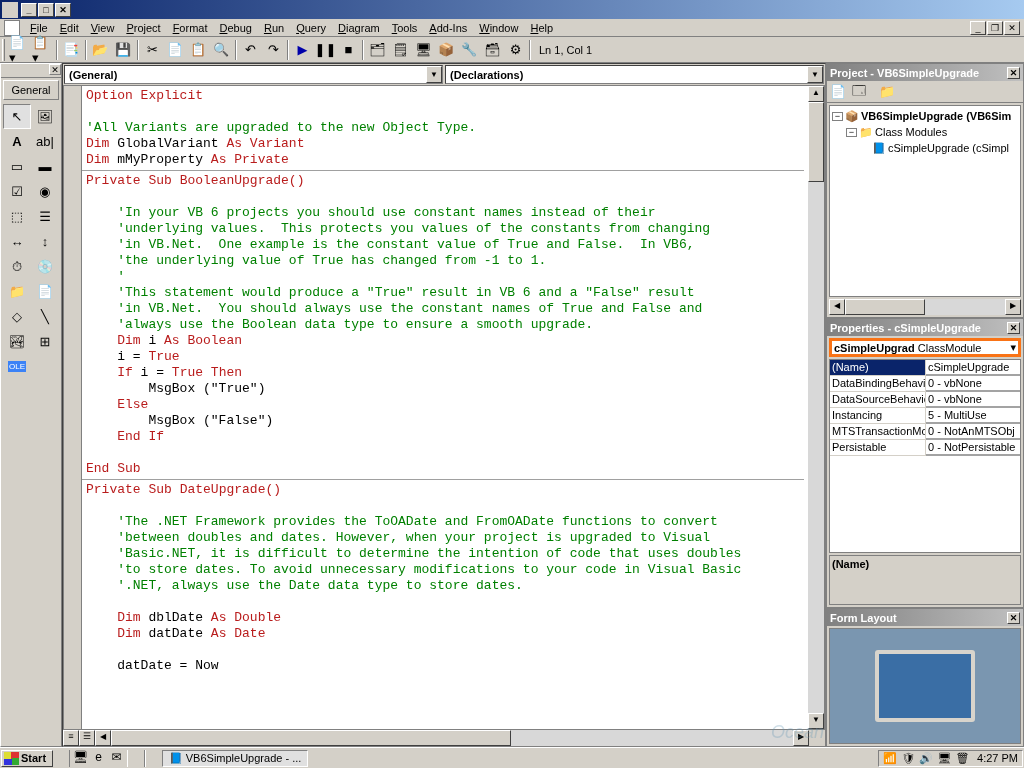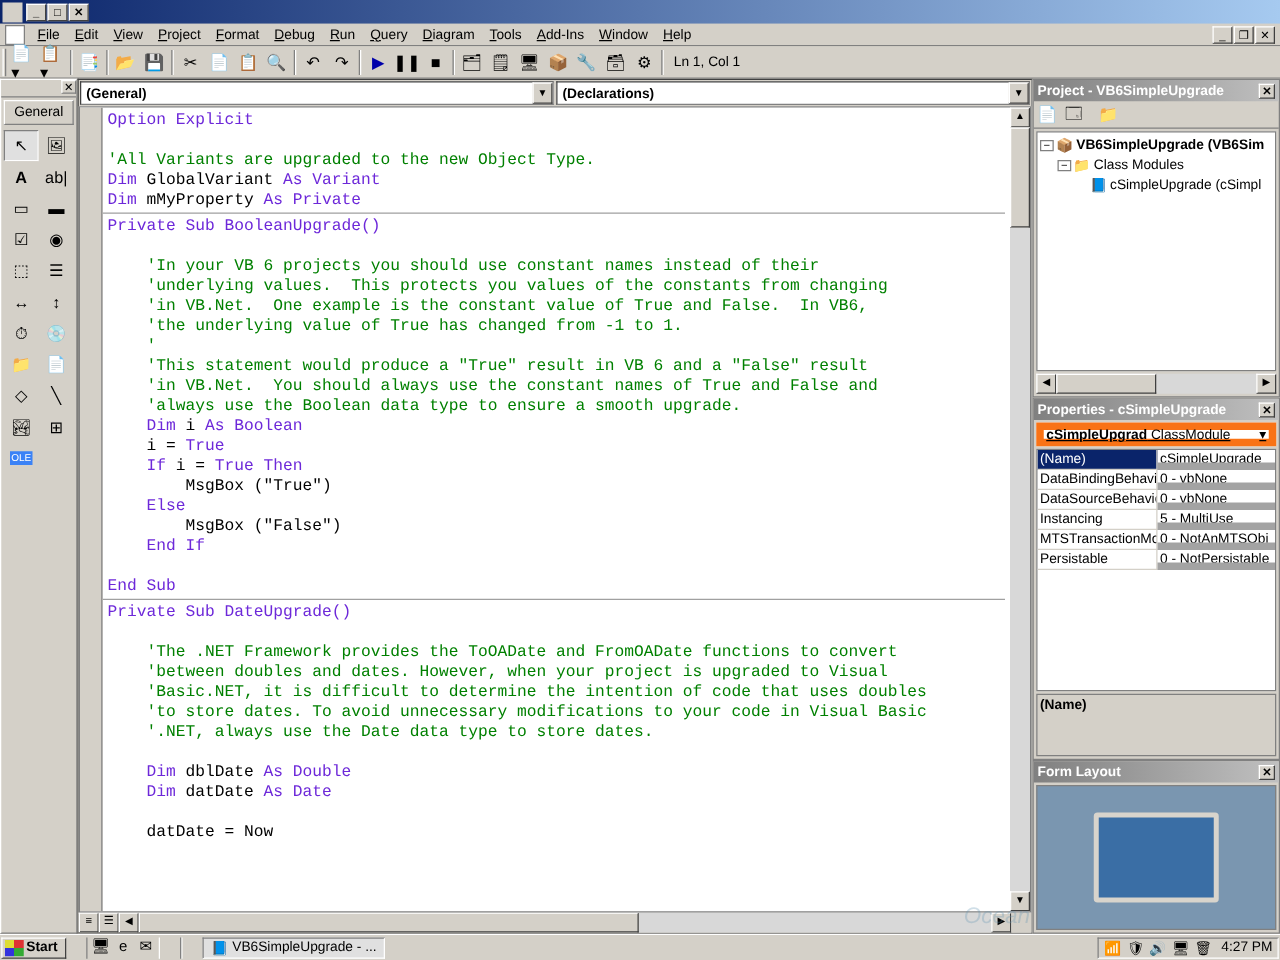--- a/index.html
+++ b/index.html
@@ -33,21 +33,21 @@
 .toolbox .tool { width:28px; height:25px; border:1px solid #d4d0c8; display:flex; align-items:center; justify-content:center; font-size:13px; cursor:pointer;}
 .toolbox .tool.sel{ border:1px solid #808080; border-right-color:#fff; border-bottom-color:#fff; background:#e0e0e0;}
 
 .codearea { flex:1; display:flex; flex-direction:column; background:#d4d0c8; border:1px solid #808080; border-top-color:#404040; border-left-color:#404040;}
 .codearea .dropdowns { display:flex; height:21px; gap:2px; padding:1px;}
 .codearea .dd { flex:1; background:#fff; border:1px solid #808080; border-top-color:#404040; border-left-color:#404040; display:flex; align-items:center; padding:0 4px; font-weight:bold; position:relative;}
 .codearea .dd .arr{ position:absolute; right:0; width:16px; height:17px; background:#d4d0c8; border:1px solid #fff; border-right-color:#404040; border-bottom-color:#404040; text-align:center; font-size:8px; line-height:15px;}
 .codebody { flex:1; display:flex; background:#fff; border:1px solid #808080; margin:0 0 0 0; position:relative; overflow:hidden;}
 .codemargin { width:18px; background:#d4d0c8; border-right:1px solid #808080;}
 .codetext { flex:1; font-family: 'Courier New', monospace; font-size:13px; padding:2px 4px; white-space:pre; line-height:16px; overflow:hidden;}
-.codetext .kw{ color:#6d28d9;}
+.codetext .kw{ color:#b91c1c;}
 .codetext .cm{ color:#008000;}
 .codetext .hr{ display:block; border-top:1px solid #a0a0a0; margin:2px 0 2px -4px; height:0;}
 .vscroll{ width:16px; background:#d8d8d8; display:flex; flex-direction:column;}
 .sbtn{ width:16px; height:16px; background:#d4d0c8; border:1px solid #fff; border-right-color:#404040; border-bottom-color:#404040; font-size:8px; text-align:center; line-height:12px; cursor:pointer;}
 .sthumb{ background:#d4d0c8; border:1px solid #fff; border-right-color:#404040; border-bottom-color:#404040;}
 .hscrollrow{ height:16px; display:flex; background:#d4d0c8;}
 .codenav{ display:flex;}
 .codenav .navbtn{ width:16px; height:16px; background:#d4d0c8; border:1px solid #fff; border-right-color:#404040; border-bottom-color:#404040; font-size:9px; text-align:center; cursor:pointer;}
 .hscroll{ flex:1; background:#d8d8d8; display:flex;}
 
@@ -55,29 +55,29 @@
 .panel { border:1px solid #808080; background:#d4d0c8; display:flex; flex-direction:column;}
 .panelh { background: linear-gradient(to right,#808080,#c0c0c0); color:#fff; height:17px; display:flex; align-items:center; padding:0 3px; font-weight:bold; font-size:11px;}
 .panelh .x{ margin-left:auto; width:13px; height:12px; background:#d4d0c8; color:#000; border:1px solid #fff; border-right-color:#404040; border-bottom-color:#404040; font-size:9px; text-align:center; line-height:10px; cursor:pointer;}
 .proj-tb{ height:22px; display:flex; align-items:center; border-bottom:1px solid #808080; padding:1px; gap:1px;}
 .proj-tree{ flex:1; background:#fff; border:1px solid #808080; margin:2px; padding:2px; font-size:11px; overflow:hidden;}
 .tree-row{ display:flex; align-items:center; white-space:nowrap; height:16px;}
 .tree-row .exp{ width:11px; text-align:center; font-size:9px; border:1px solid #808080; height:9px; line-height:7px; margin-right:2px; cursor:pointer;}
 .tree-row .ic{ width:16px; font-size:11px;}
 .tree-sb{ height:16px; display:flex; background:#d8d8d8; margin:0 2px 2px 2px;}
 
-.prop-combo{ margin:2px; display:flex; background:#fff; border:6px solid #f97316; height:19px; align-items:center; padding:0 2px;text-decoration:underline;}
+.prop-combo{ margin:2px; display:flex; background:#fff; border:3px solid #f97316; height:19px; align-items:center; padding:0 2px;}
 .prop-combo b{ font-weight:bold;}
 .prop-tabs{ display:flex; margin:0 2px;}
 .prop-tabs .ptab{ padding:2px 6px; border:1px solid #808080; border-bottom:none; background:#d4d0c8; font-size:11px; cursor:pointer;}
 .prop-tabs .ptab.act{ background:#d4d0c8; border-top-color:#fff; border-left-color:#fff;}
 .prop-grid{ flex:1; background:#fff; border:1px solid #808080; margin:0 2px 2px 2px; overflow:hidden;}
 .prop-row{ display:flex; height:16px; font-size:11px;}
 .prop-row .pn{ width:96px; padding:1px 2px; border-right:1px solid #d4d0c8; border-bottom:1px solid #d4d0c8; overflow:hidden;}
-.prop-row .pv{ flex:1; padding:1px 2px; border-bottom:6px solid #a3a3a3; overflow:hidden;}
+.prop-row .pv{ flex:1; padding:1px 2px; border-bottom:2px solid #a3a3a3; overflow:hidden;}
 .prop-row.sel .pn{ background:#0a246a; color:#fff;}
 .prop-desc{ border:1px solid #808080; margin:0 2px 2px 2px; padding:2px; font-size:11px; height:50px;}
 .prop-desc b{ font-weight:bold;}
 
 .formlayout{ flex:1; background:#7a96b0; border:1px solid #808080; margin:2px; display:flex; align-items:center; justify-content:center;}
 .monitor{ width:100px; height:72px; background:#3a6ea5; border:4px solid #d8d4cc; border-radius:3px;}
 
 .taskbar{ height:21px; background:#d4d0c8; border-top:1px solid #fff; display:flex; align-items:center; padding:0 1px; gap:16px;}
 .start{ height:17px; padding:0 6px 0 2px; border:1px solid #fff; border-right-color:#404040; border-bottom-color:#404040; display:flex; align-items:center; font-weight:bold; font-size:11px; cursor:pointer;}
 .start .flag{ width:15px; height:13px; margin-right:2px; background: conic-gradient(#d33 0 25%, #3a3 25% 50%, #33d 50% 75%, #dd3 75% 100%);}

